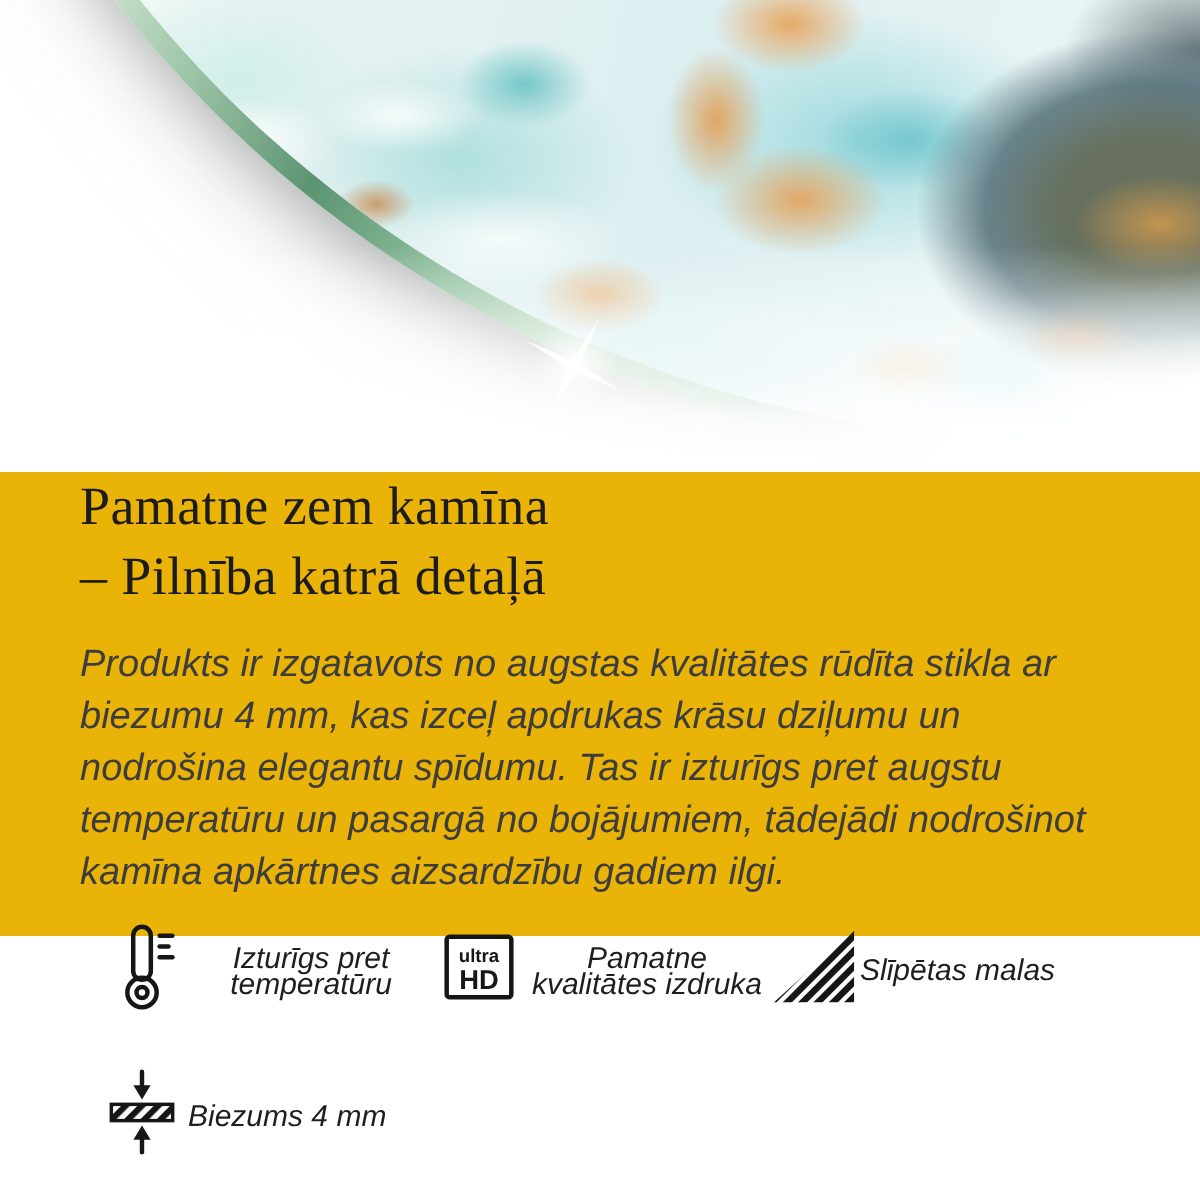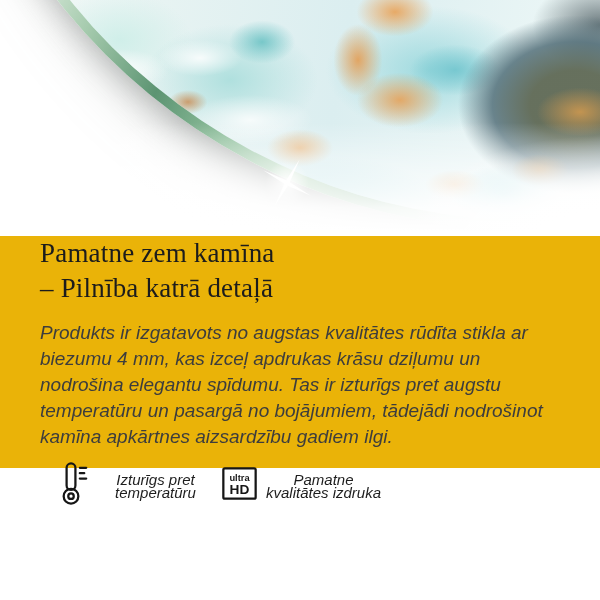--- a/index.html
+++ b/index.html
@@ -135,17 +135,55 @@
             <rect class="stroke" x="7.5" y="8.5" width="33" height="31" rx="1.5" stroke-width="2.7"></rect>
             <text class="icon-text" x="24" y="21.5" font-size="9.5" font-weight="600">ultra</text>
             <text class="icon-text" x="24" y="35" font-size="14" font-weight="700">HD</text>
           </svg>
         </div>
         <div class="feature-label">Pamatne kvalitātes izdruka</div>
       </div>
 
 
 
+      <div class="feature">
+        <div class="feature-icon">
+          <svg viewBox="0 0 48 48" width="46" height="46">
+            <defs>
+              <clipPath id="triClip">
+                  <path d="M3 43 H45 V5 Z"></path>
+                </clipPath>
+            </defs>
+            <g clip-path="url(#triClip)" stroke="#161616" stroke-width="3.4" stroke-linecap="butt">
+              <line x1="-12" y1="57" x2="45" y2="0"></line>
+              <line x1="-4" y1="57" x2="53" y2="0"></line>
+              <line x1="4" y1="57" x2="61" y2="0"></line>
+              <line x1="12" y1="57" x2="69" y2="0"></line>
+              <line x1="20" y1="57" x2="77" y2="0"></line>
+              <line x1="28" y1="57" x2="85" y2="0"></line>
+            </g>
+          </svg>
+        </div>
+        <div class="feature-label">Slīpētas malas</div>
+      </div>
 
+      <div class="feature">
+        <div class="feature-icon">
+          <svg viewBox="0 0 48 48" width="46" height="46">
+            <defs>
+              <pattern id="hatch" width="6" height="6" patternUnits="userSpaceOnUse" patternTransform="rotate(45)">
+                <rect width="6" height="6" fill="#ffffff"></rect>
+                <rect width="3.2" height="6" fill="#161616"></rect>
+              </pattern>
+            </defs>
+            <line class="stroke" x1="24" y1="3" x2="24" y2="11" stroke-width="2.6"></line>
+            <path d="M19.5 10 L24 17.5 L28.5 10 Z" fill="#161616"></path>
+            <rect x="8" y="20" width="32" height="8.5" fill="url(#hatch)" stroke="#161616" stroke-width="1.8"></rect>
+            <path d="M19.5 38.5 L24 31 L28.5 38.5 Z" fill="#161616"></path>
+            <line class="stroke" x1="24" y1="45" x2="24" y2="37.5" stroke-width="2.6"></line>
+          </svg>
+        </div>
+        <div class="feature-label">Biezums 4 mm</div>
+      </div>
 
     </div>
   </div>
 </div>
 
 </body></html>

